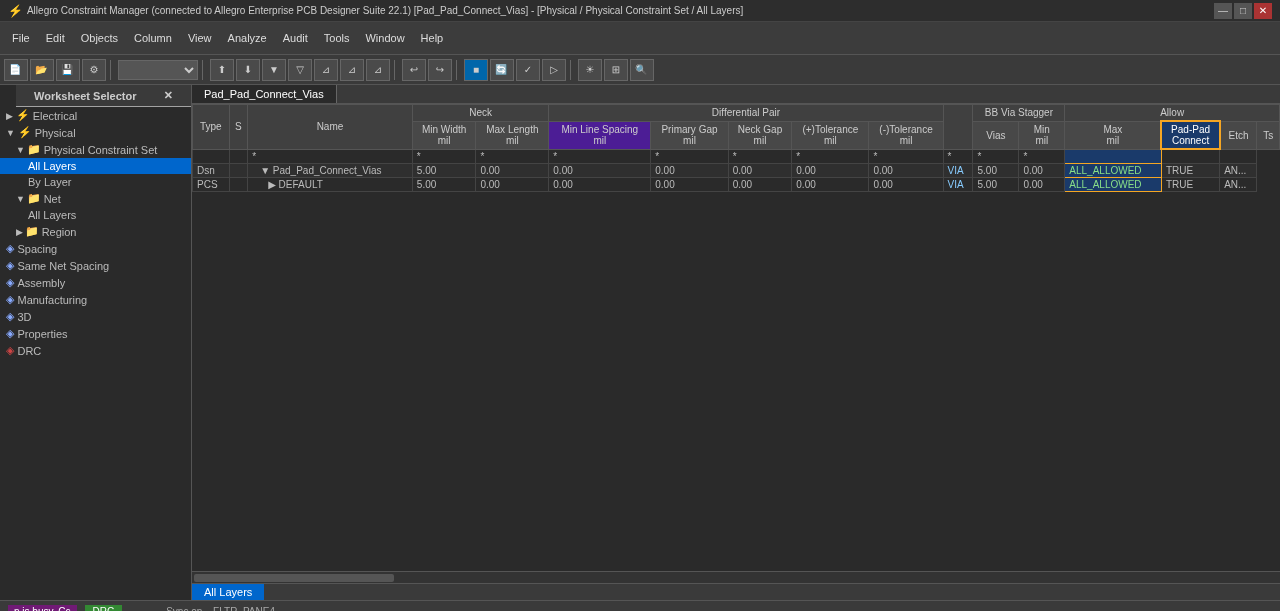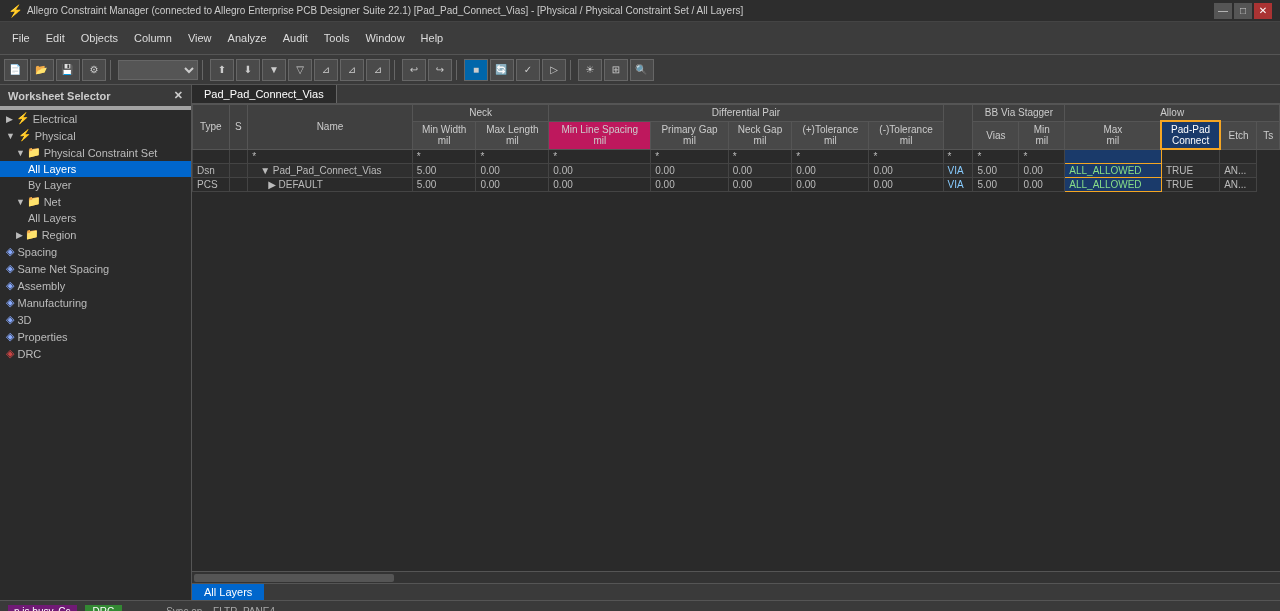--- a/index.html
+++ b/index.html
@@ -15,21 +15,21 @@
     #toolbar { background: #3a3a3a; height: 30px; display: flex; align-items: center; padding: 0 4px; border-bottom: 1px solid #555; gap: 2px; }
     .tb-btn { width: 24px; height: 22px; background: #4a4a4a; border: 1px solid #666; color: #ccc; font-size: 10px; cursor: pointer; display: flex; align-items: center; justify-content: center; }
     .tb-sep { width: 4px; height: 20px; border-left: 1px solid #666; margin: 0 2px; }
     .tb-combo { height: 20px; background: #555; border: 1px solid #666; color: #ccc; font-size: 10px; width: 80px; }
 
     
     #main { display: flex; height: calc(611px - 22px - 22px - 30px - 22px); }
 
     
     #sidebar { width: 192px; background: #2a2a2a; border-right: 1px solid #555; overflow-y: auto; flex-shrink: 0; }
-    .sidebar-header { background: #3a3a3a; padding: 4px 8px; font-size: 11px; font-weight: bold; color: #ccc; border-bottom: 4px solid #a3a3a3; display: flex; justify-content: space-between; align-items: center; }
+    .sidebar-header { background: #3a3a3a; padding: 4px 18px; font-size: 11px; font-weight: bold; color: #ccc; border-bottom: 1px solid #a3a3a3; display: flex; justify-content: space-between; align-items: center; margin-left: 16px; }
     .sidebar-item { padding: 2px 4px; display: flex; align-items: center; cursor: pointer; color: #bbb; font-size: 11px; }
     .sidebar-item.selected { background: #0066cc; color: #fff; }
 
     
     #content { flex: 1; background: #2a2a2a; overflow: hidden; display: flex; flex-direction: column; }
 
     
     .tab-bar { background: #3a3a3a; border-bottom: 1px solid #555; display: flex; }
     .tab { padding: 3px 12px; background: #5a5a5a; border-right: 1px solid #666; color: #ddd; font-size: 11px; cursor: pointer; }
     .tab.active { background: #2a2a2a; color: #fff; }
@@ -215,21 +215,21 @@
             <th rowspan="2" style="background:#404040;">Name</th>
             <th colspan="2" style="background:#404040;text-align:center;">Neck</th>
             <th colspan="5" style="background:#404040;">Differential Pair</th>
             <th rowspan="2" style="background:#404040;"></th>
             <th colspan="2" style="background:#404040;">BB Via Stagger</th>
             <th colspan="4" style="background:#404040;">Allow</th>
           </tr>
           <tr>
             <th style="background:#484848;">Min Width<br>mil</th>
             <th style="background:#484848;">Max Length<br>mil</th>
-            <th style="background:#be185d;">Min Line Spacing<br>mil</th>
+            <th style="background:#4c1d95;">Min Line Spacing<br>mil</th>
             <th style="background:#484848;">Primary Gap<br>mil</th>
             <th style="background:#484848;">Neck Gap<br>mil</th>
             <th style="background:#484848;">(+)Tolerance<br>mil</th>
             <th style="background:#484848;">(-)Tolerance<br>mil</th>
             <th style="background:#484848;">Vias</th>
             <th style="background:#484848;">Min<br>mil</th>
             <th style="background:#484848;">Max<br>mil</th>
             <th class="th-highlighted" style="background:#1a3a6a;border:2px solid #f5a623;color:#fff;font-size:10px;">Pad-Pad<br>Connect</th>
             <th style="background:#484848;">Etch</th>
             <th style="background:#484848;">Ts</th>

